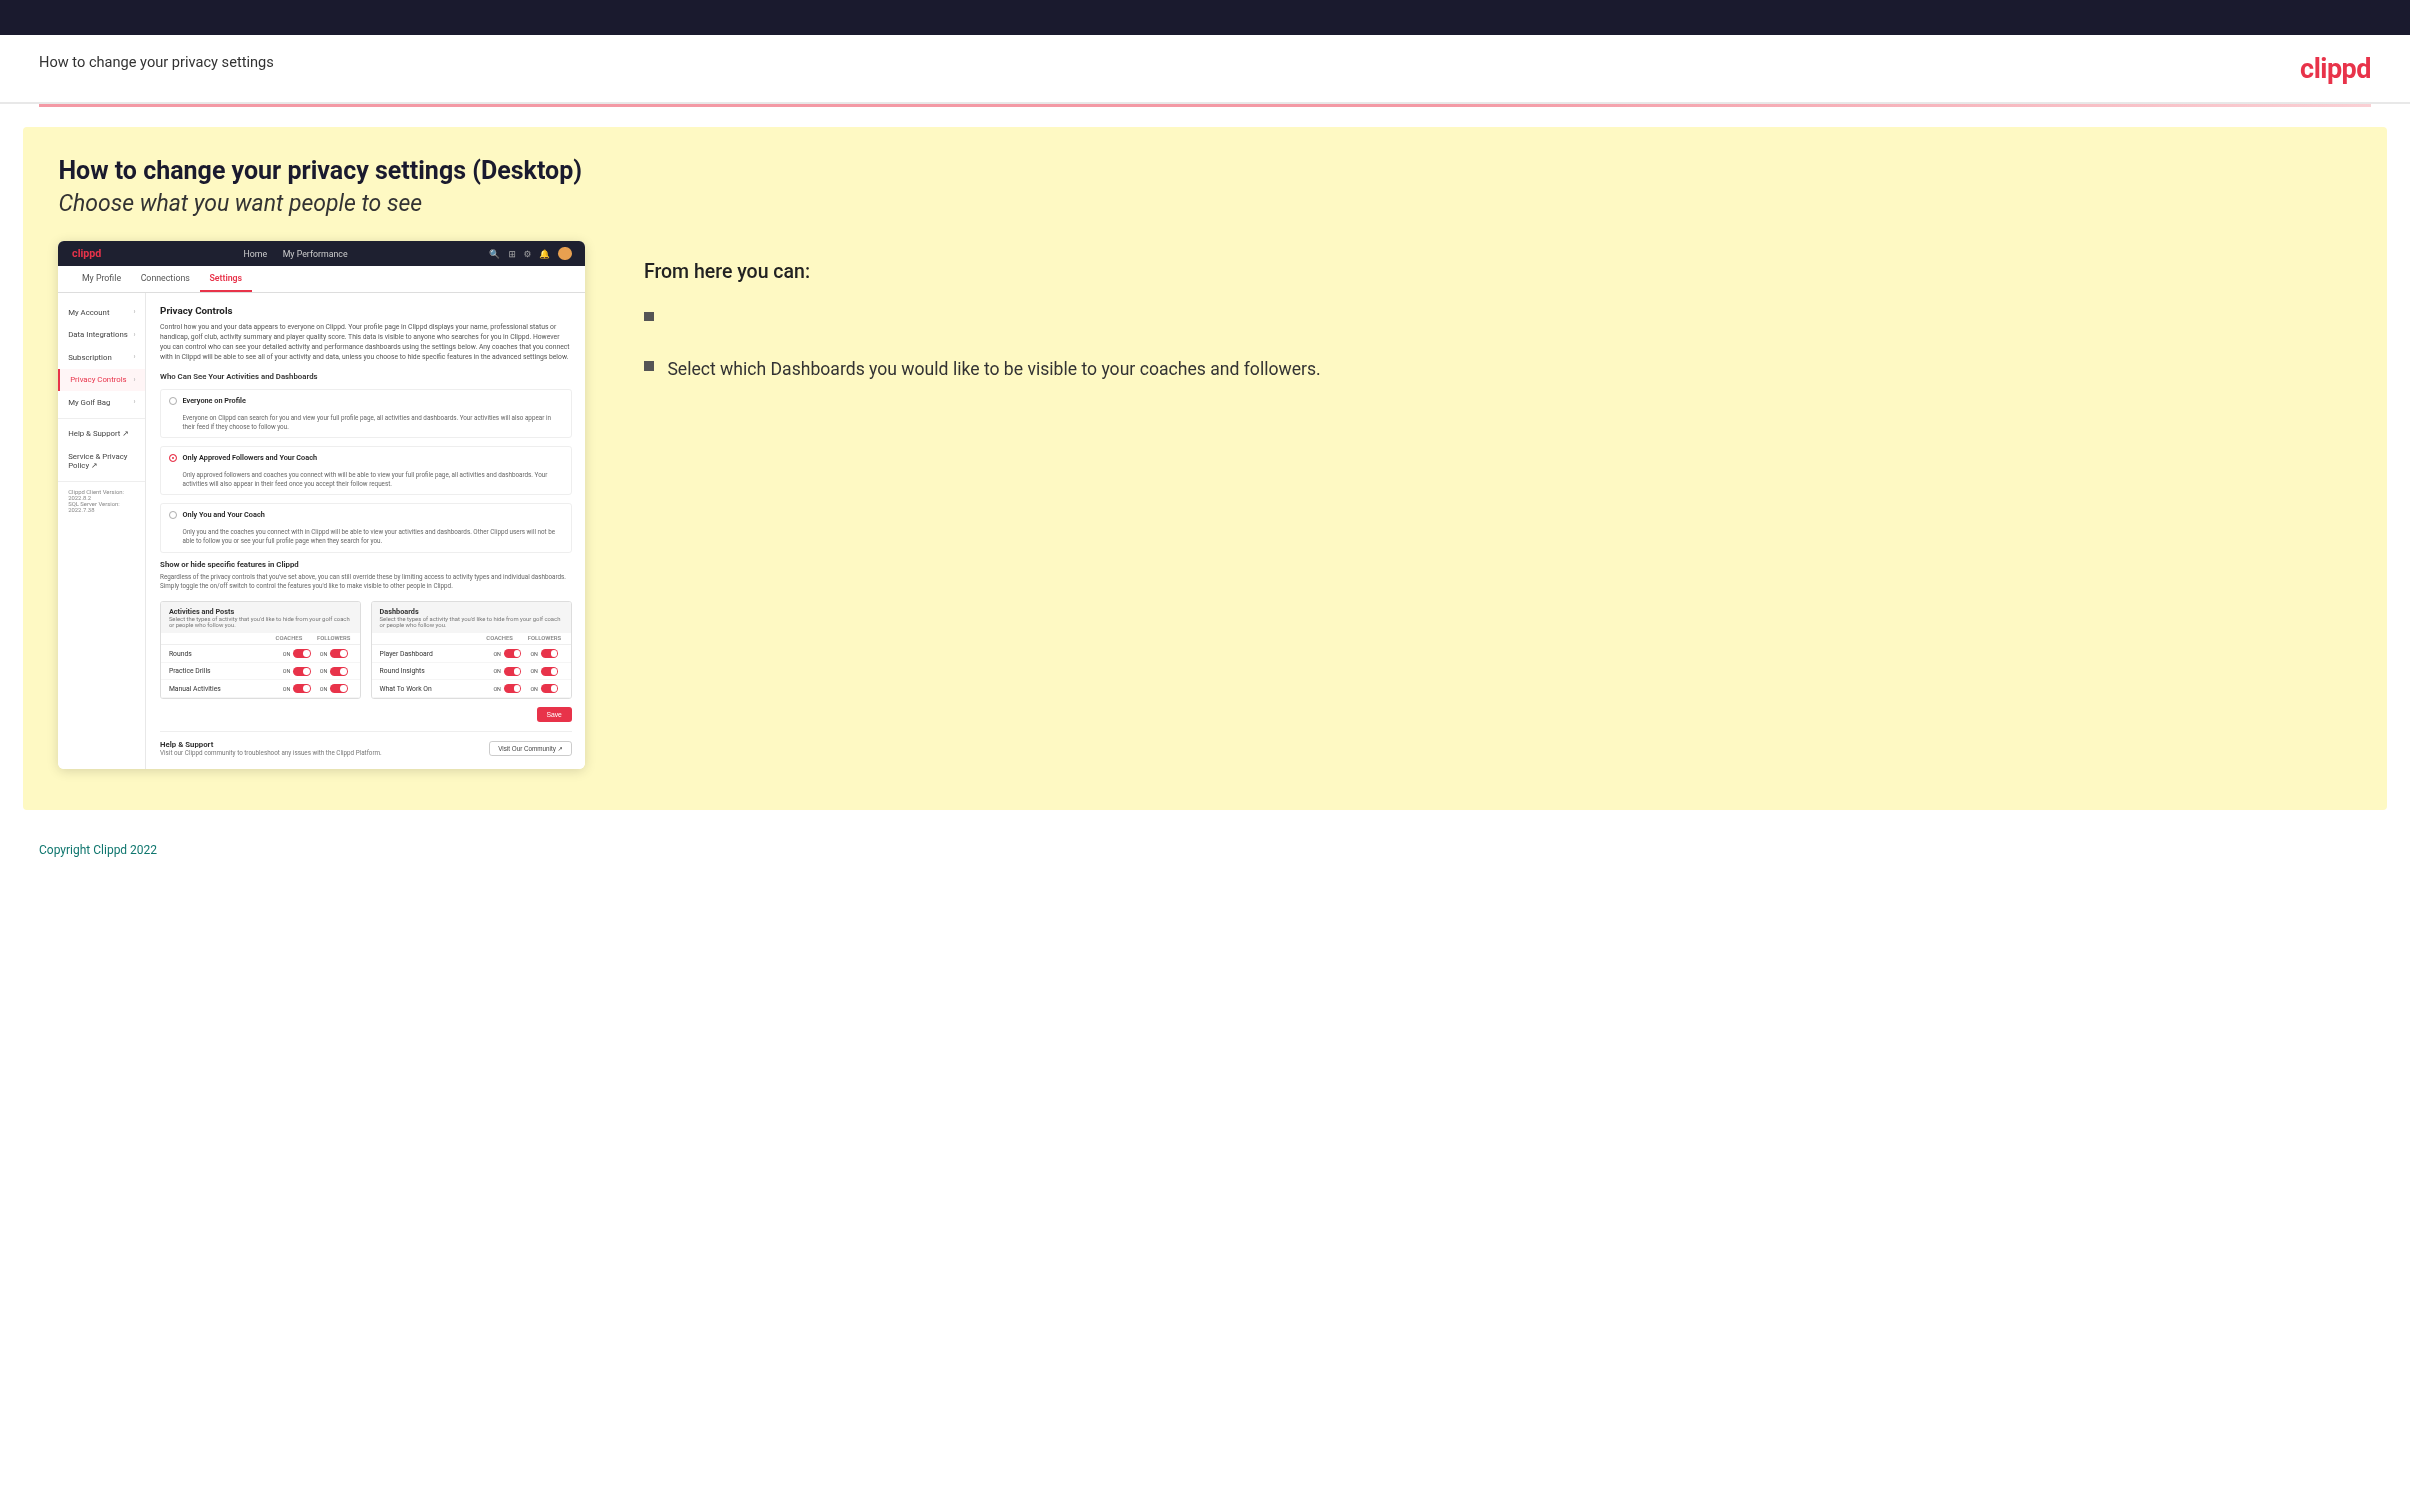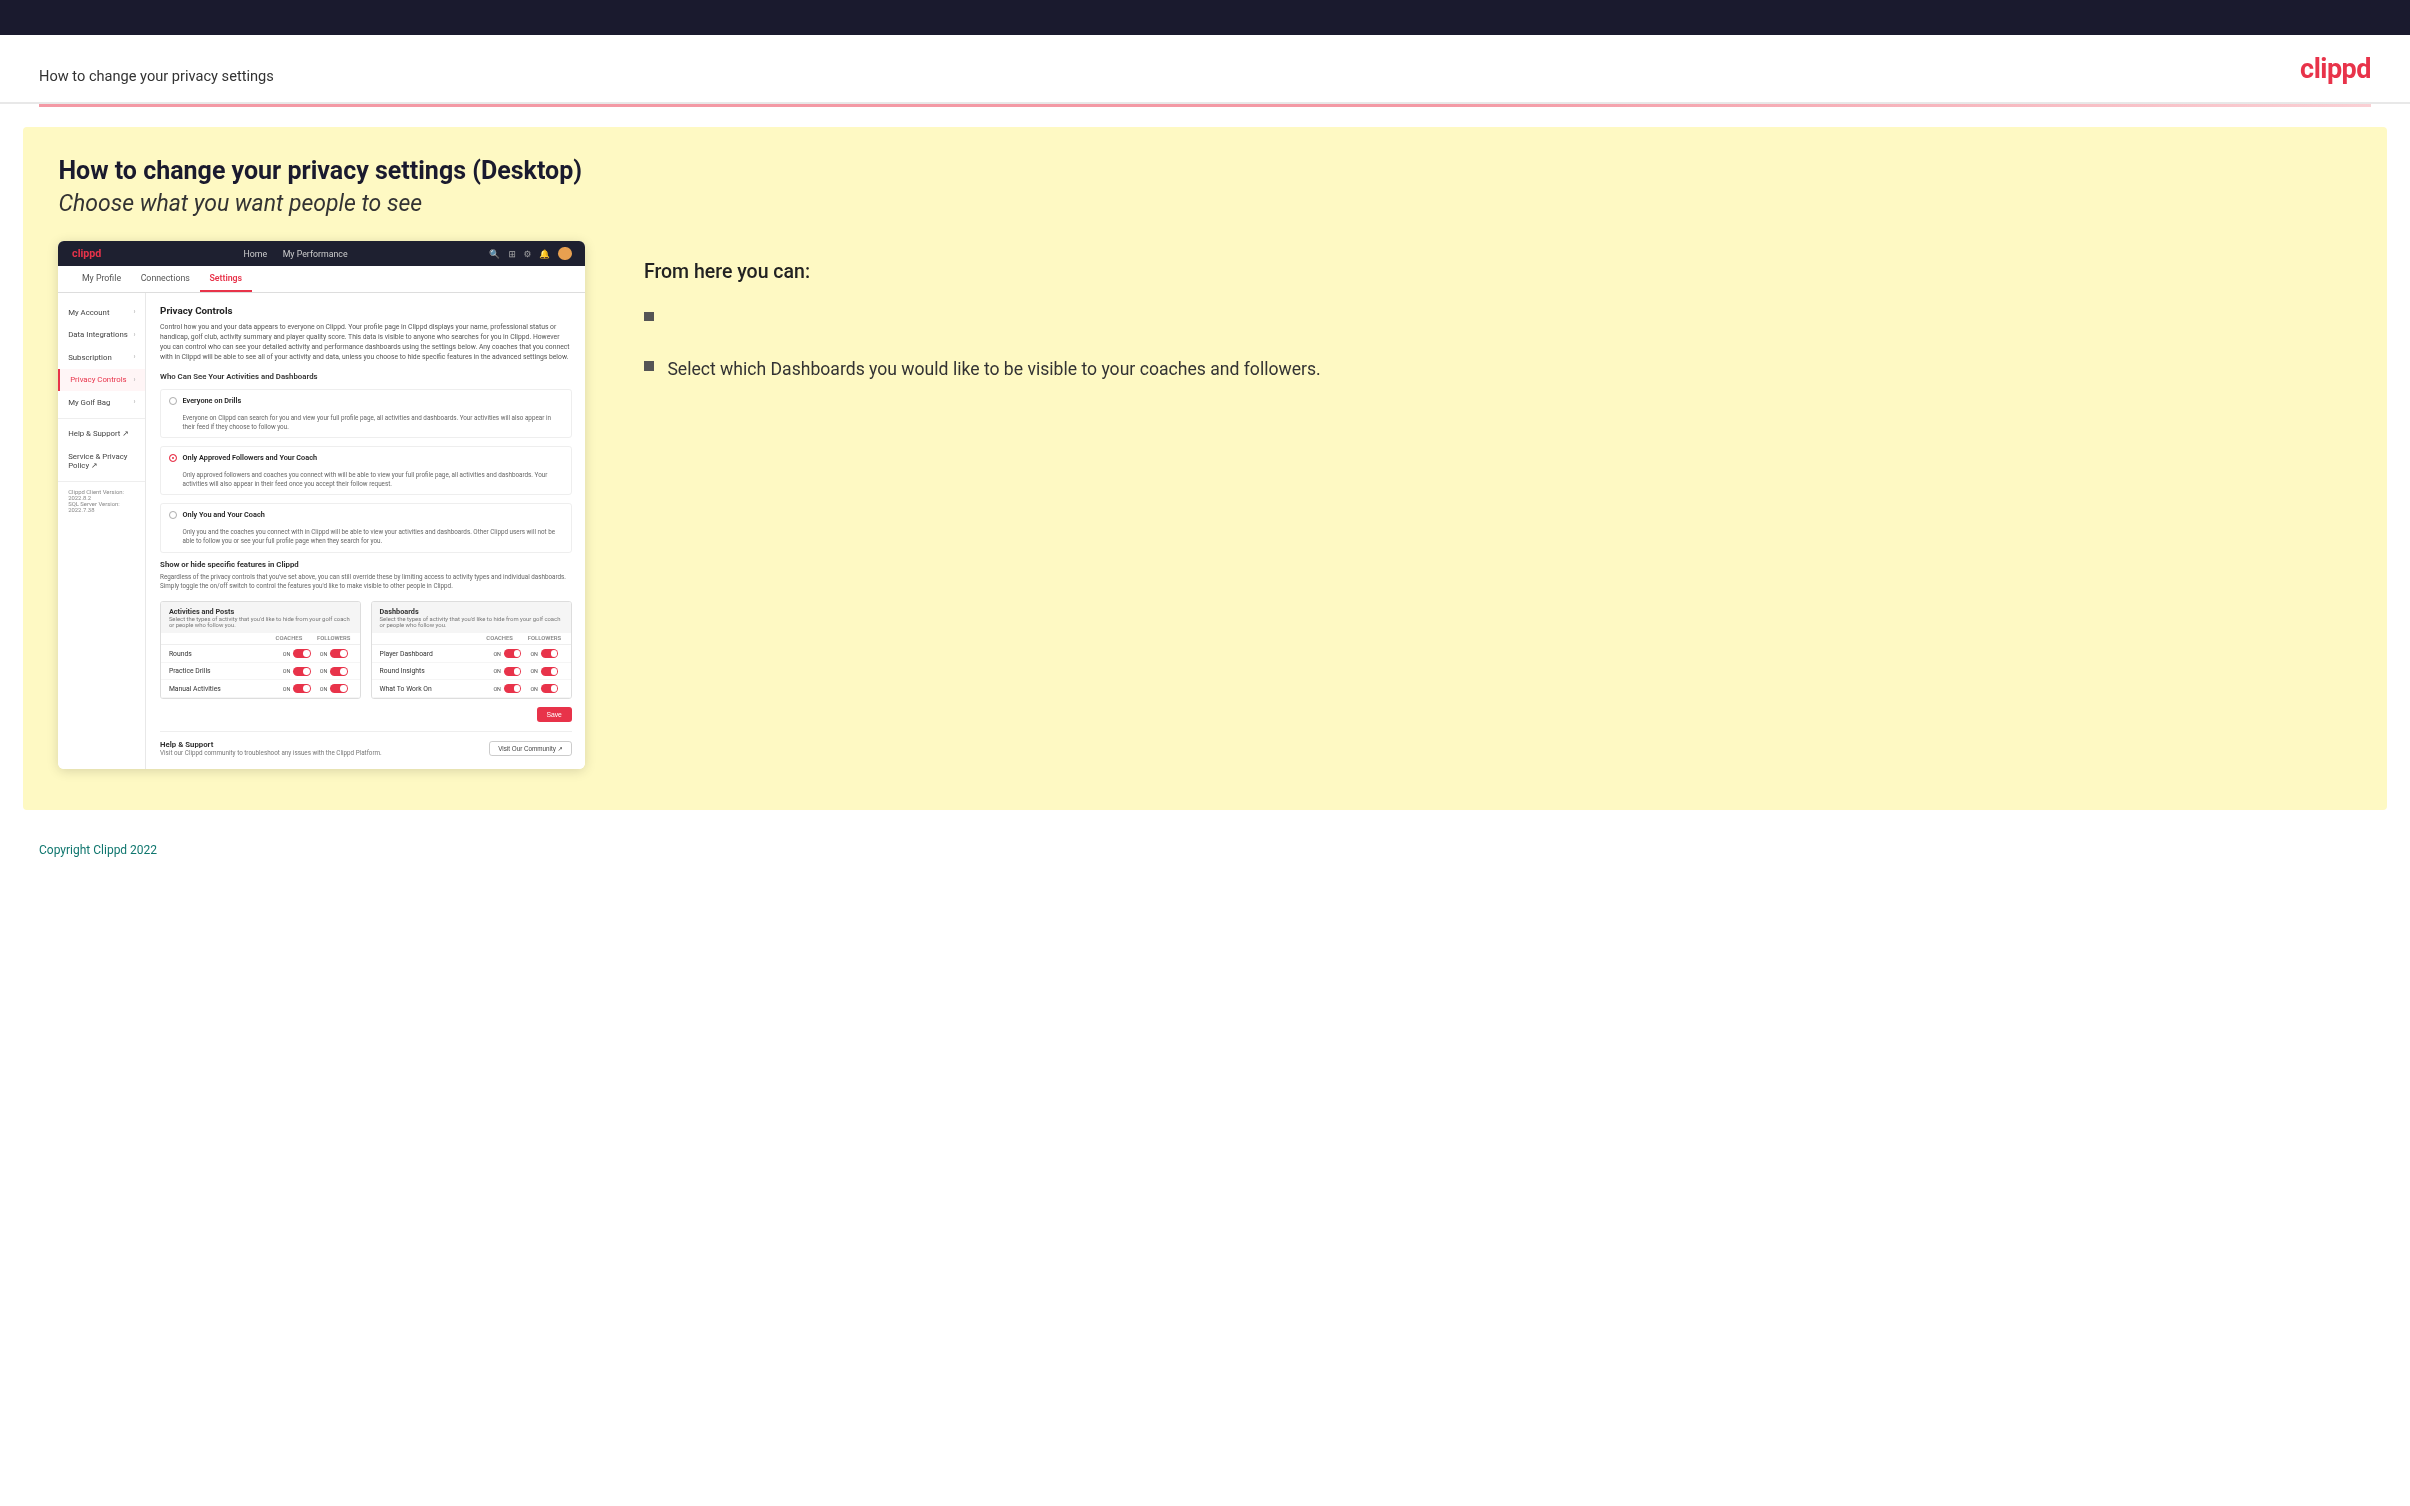--- a/index.html
+++ b/index.html
@@ -13,21 +13,21 @@
     
     .top-bar {
       background: #1a1a2e;
       height: 35px;
       width: 100%;
     }
 
     
     .header {
       display: flex;
-      align-items: flex-end;
+      align-items: flex-start;
       justify-content: space-between;
       padding: 17.6px 39px;
       border-bottom: 2px solid #e8e8e8;
     }
     .header-title {
       font-size: 14.6px;
       color: #333;
       font-weight: 400;
     }
     .logo {
@@ -507,21 +507,21 @@
           <div class="app-section-title">Privacy Controls</div>
           <div class="app-desc">
             Control how you and your data appears to everyone on Clippd. Your profile page in Clippd displays your name, professional status or handicap, golf club, activity summary and player quality score. This data is visible to anyone who searches for you in Clippd. However you can control who can see your detailed activity and performance dashboards using the settings below. Any coaches that you connect with in Clippd will be able to see all of your activity and data, unless you choose to hide specific features in the advanced settings below.
           </div>
 
           <div class="app-sub-title">Who Can See Your Activities and Dashboards</div>
 
           <div class="radio-option">
             <div class="radio-circle"></div>
             <div class="radio-text-block">
-              <div class="radio-option-title">Everyone on Drills</div>
+              <div class="radio-option-title">Everyone on Profile</div>
               <div class="radio-option-desc">Everyone on Clippd can search for you and view your full profile page, all activities and dashboards. Your activities will also appear in their feed if they choose to follow you.</div>
             </div>
           </div>
 
           <div class="radio-option">
             <div class="radio-circle selected"></div>
             <div class="radio-text-block">
               <div class="radio-option-title">Only Approved Followers and Your Coach</div>
               <div class="radio-option-desc">Only approved followers and coaches you connect with will be able to view your full profile page, all activities and dashboards. Your activities will also appear in their feed once you accept their follow request.</div>
             </div>

